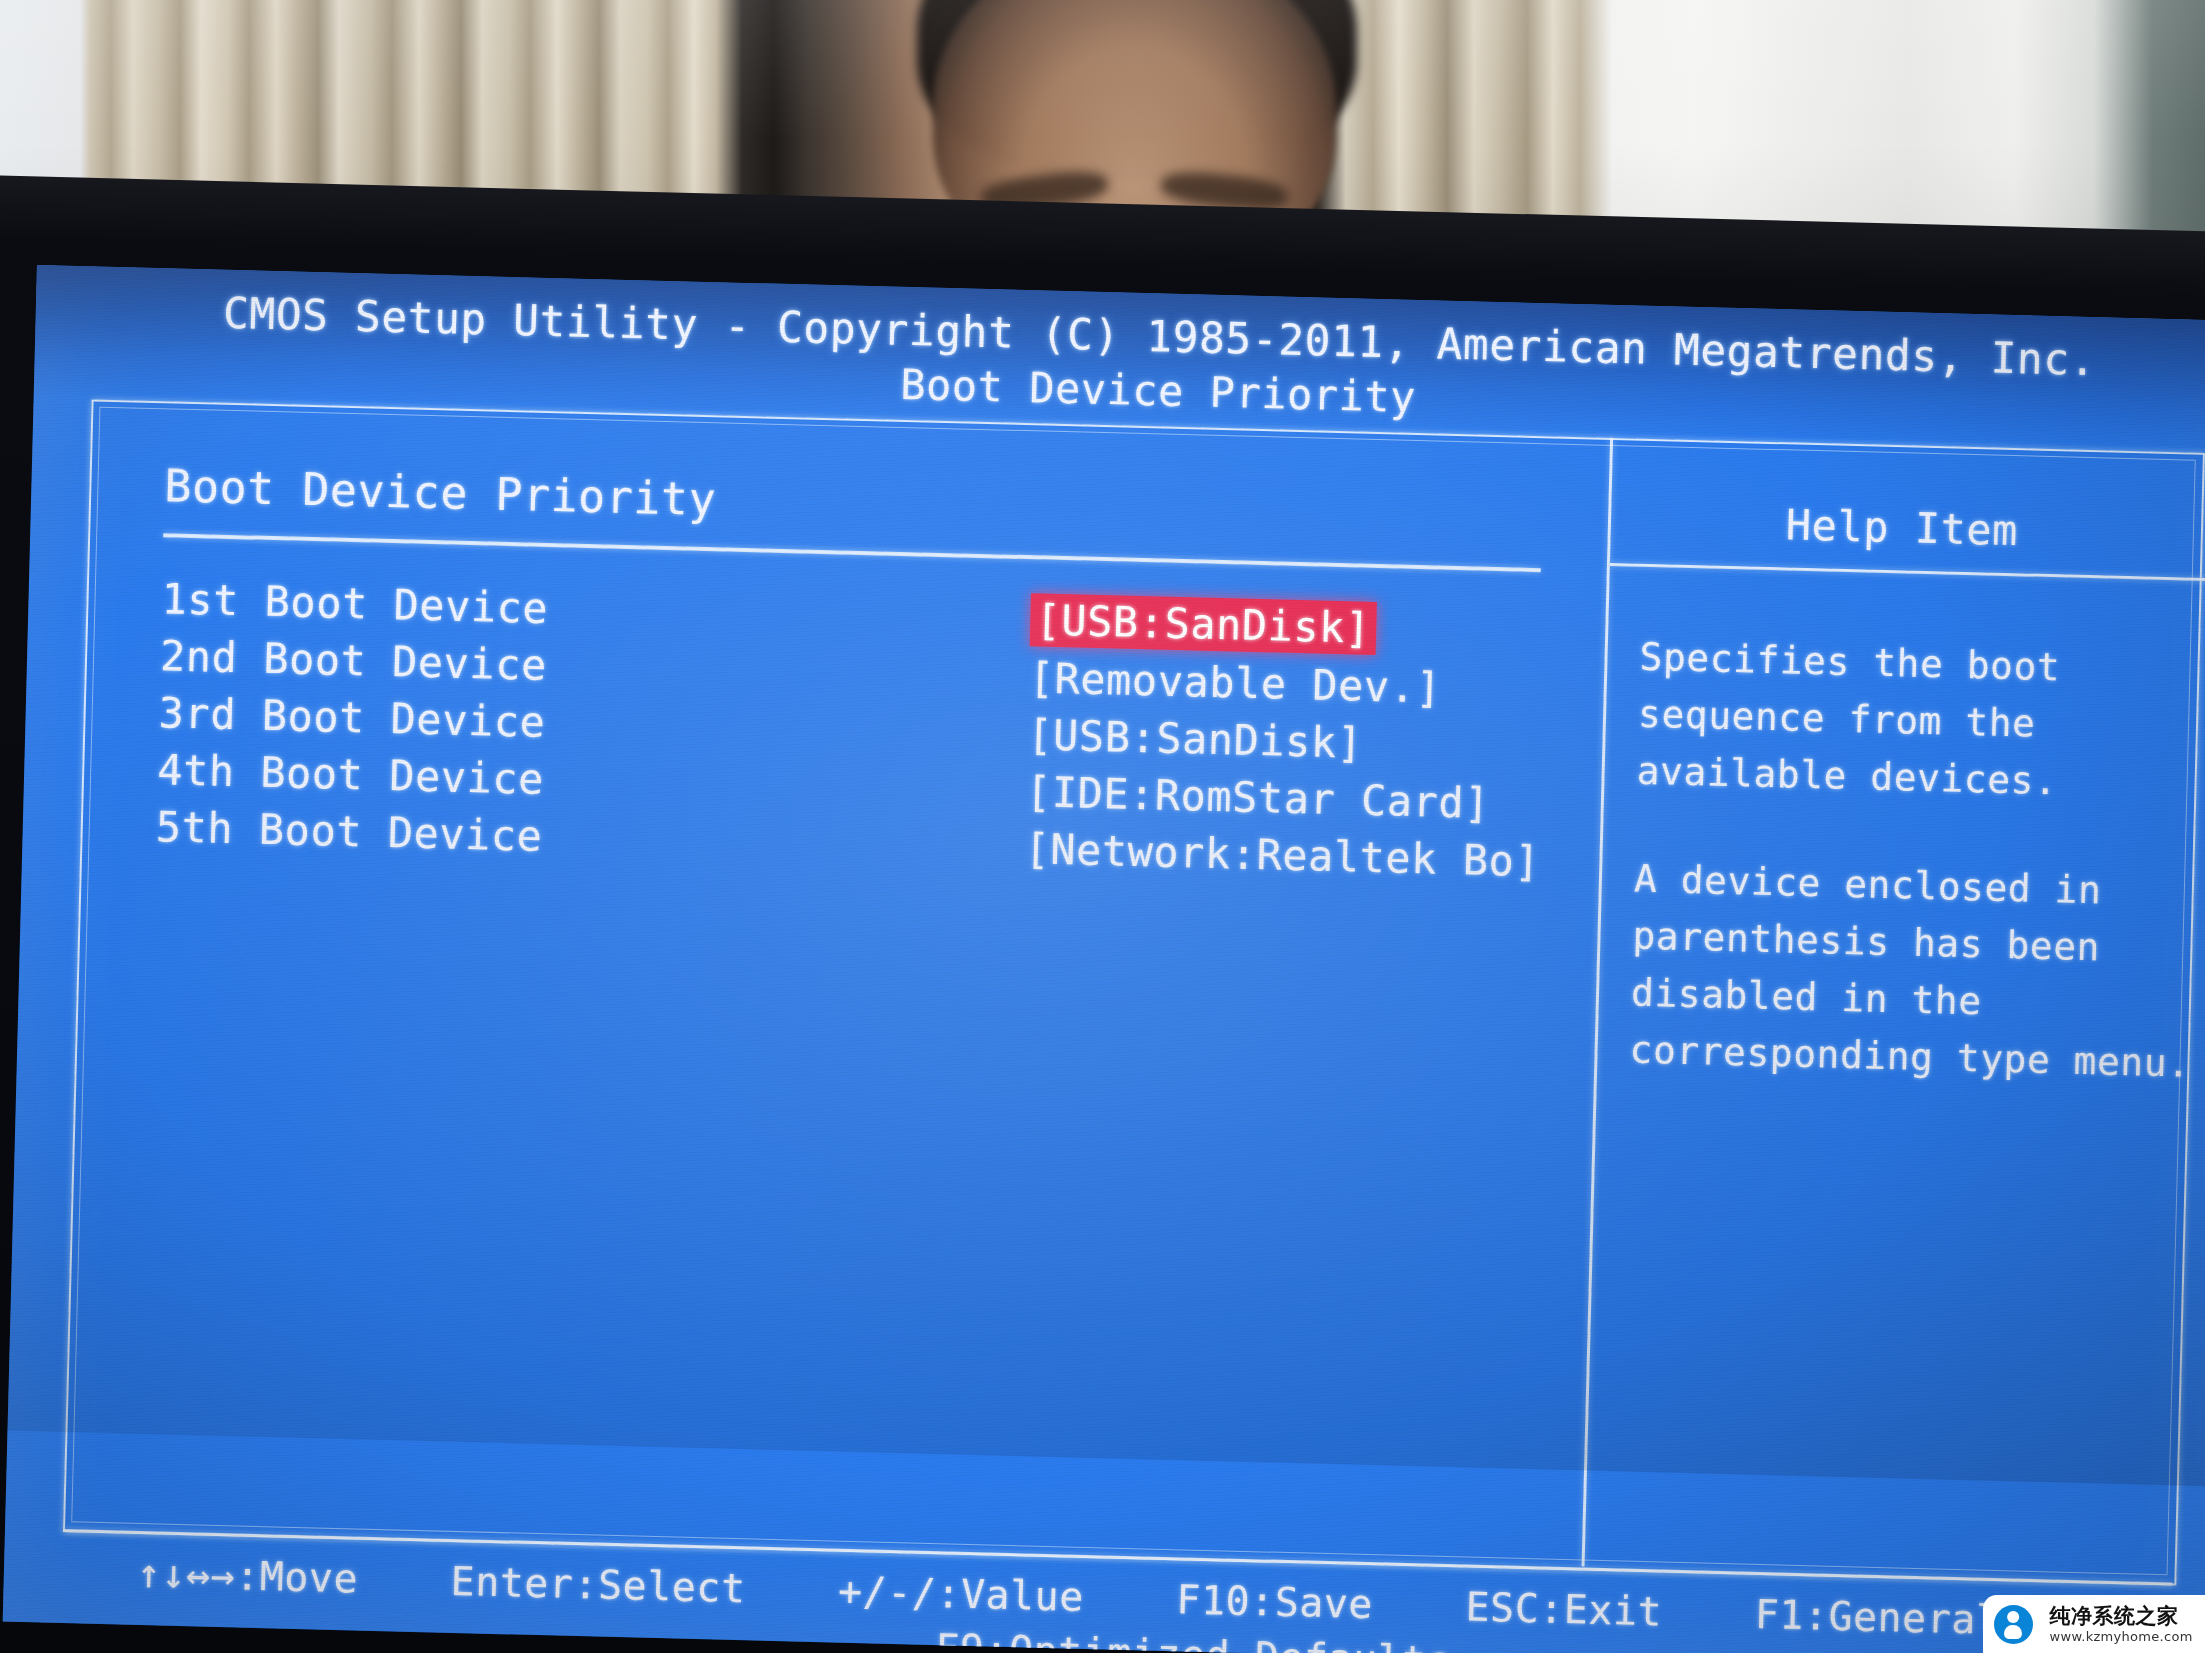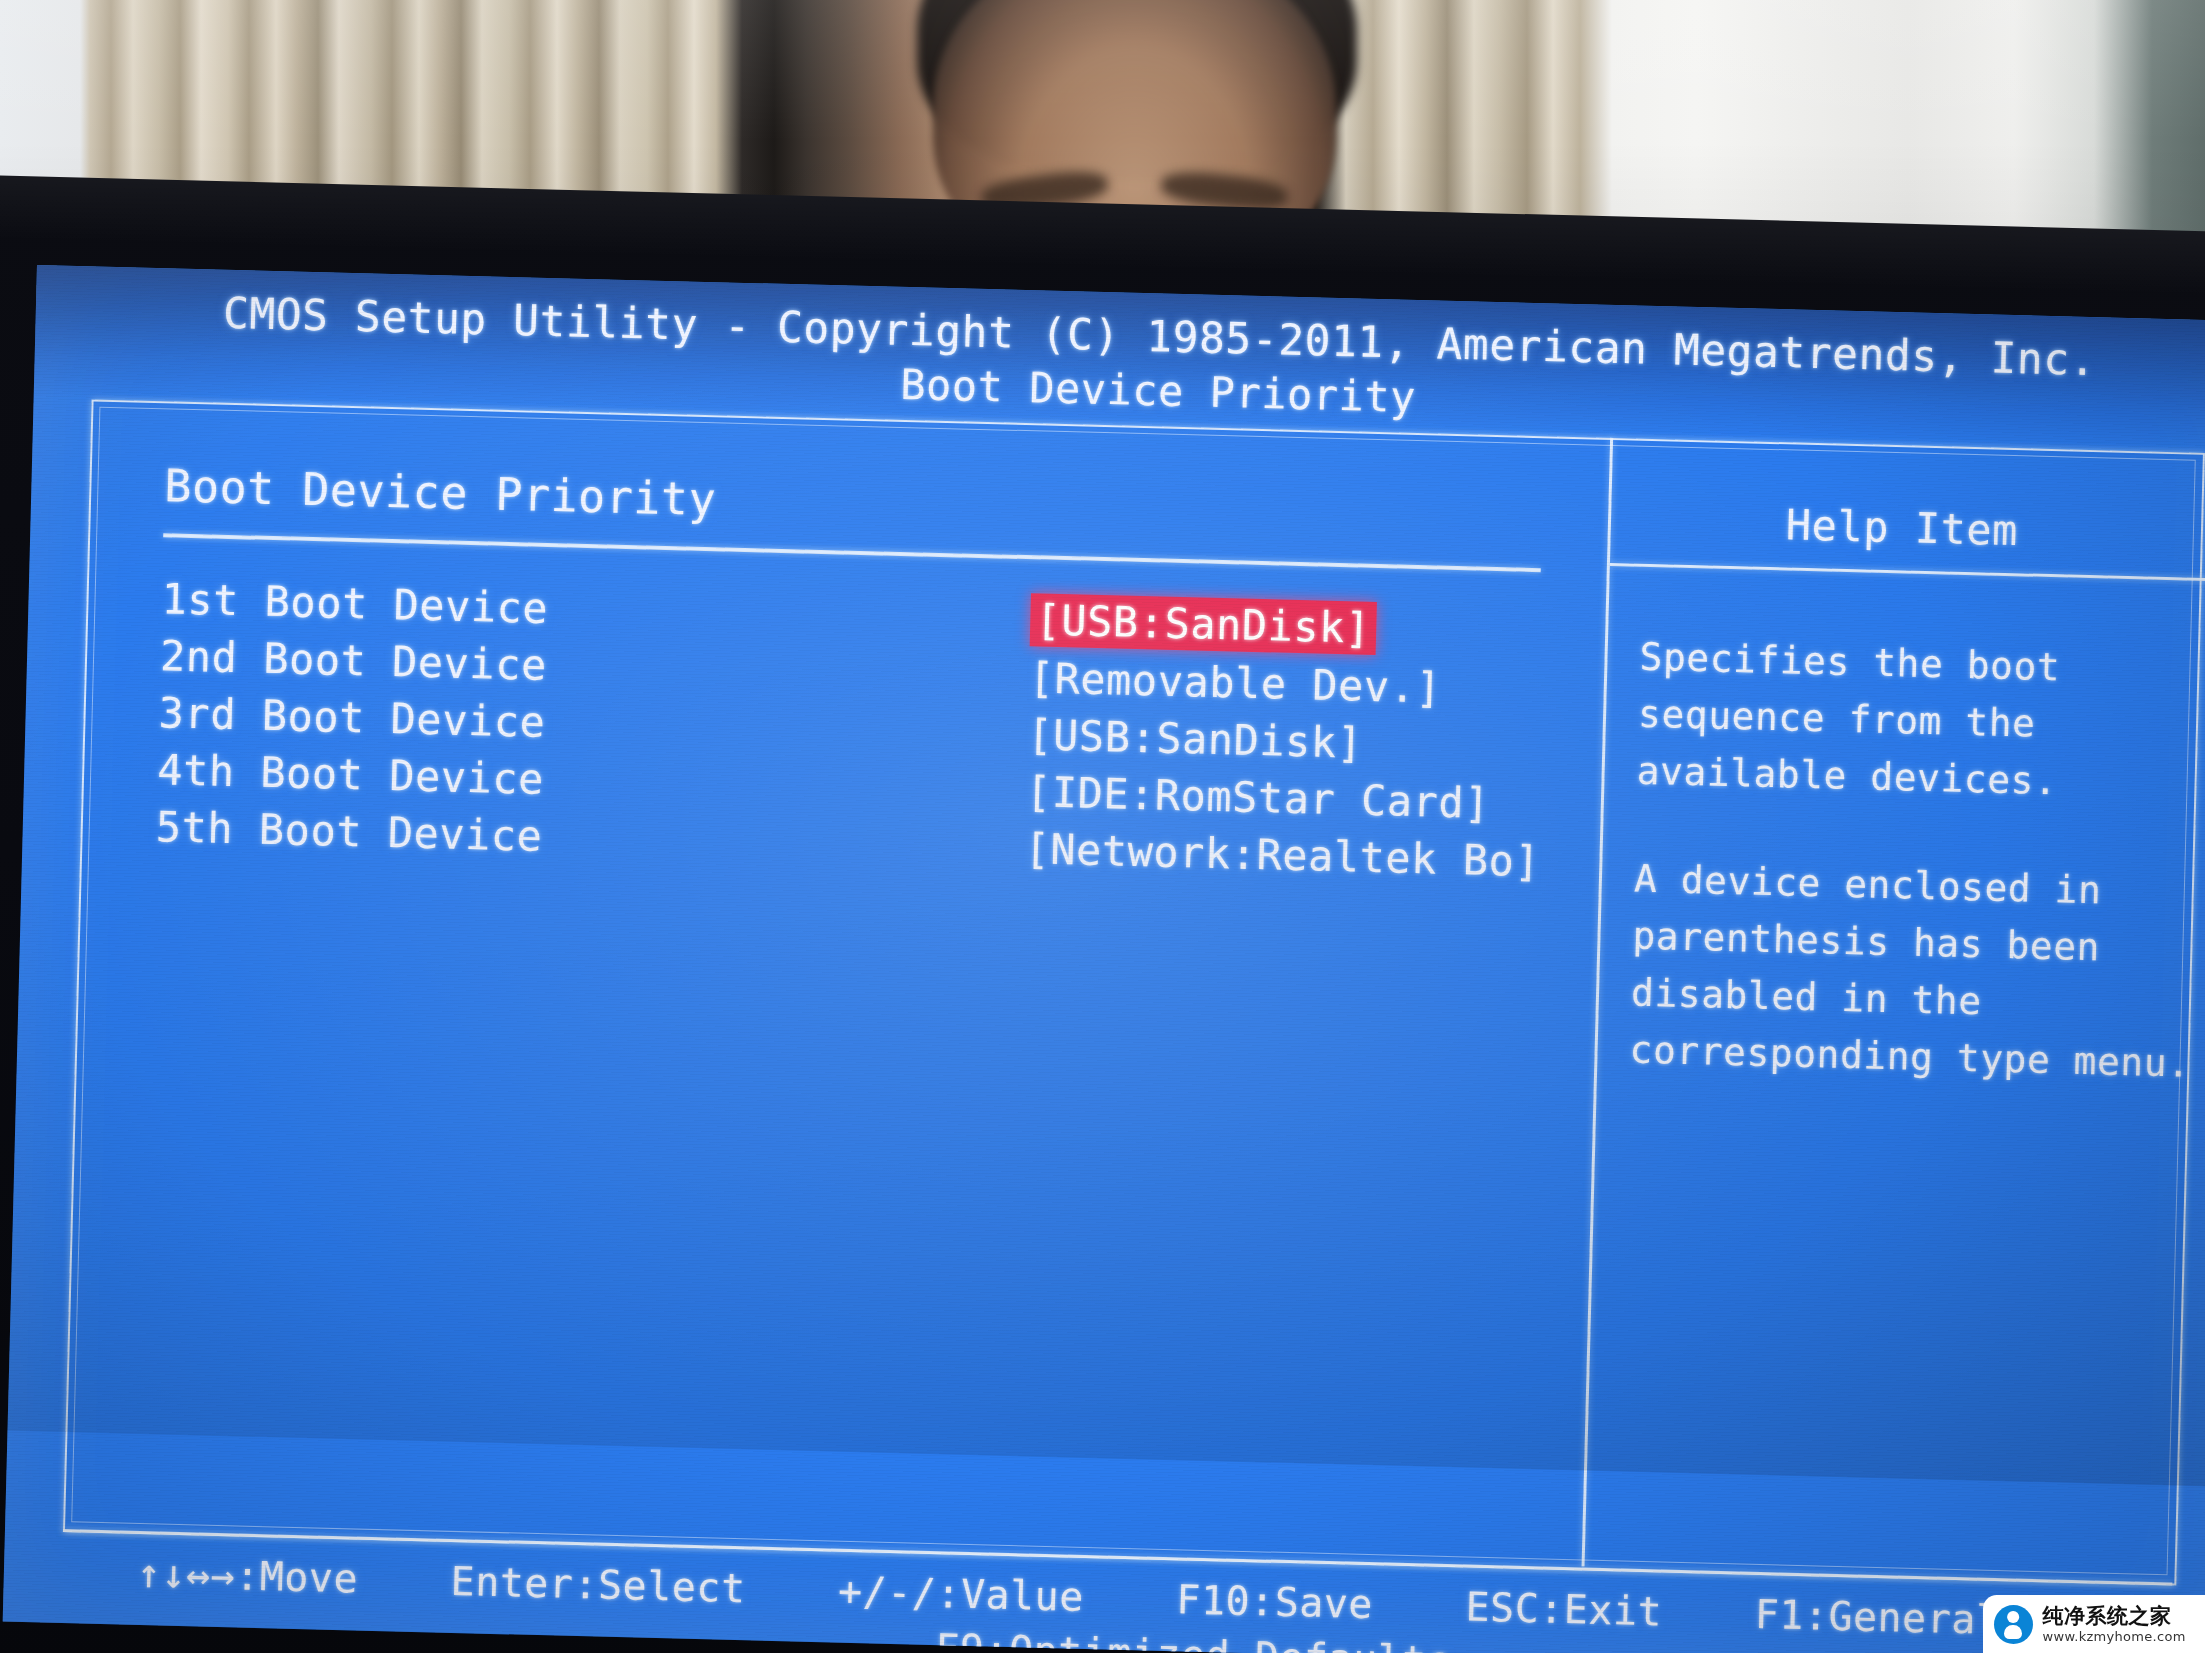--- a/index.html
+++ b/index.html
@@ -108,21 +108,21 @@
 
   
   .foot-rule{position:absolute;left:58px;top:1263px;width:2110px;height:3.2px;
         background:rgba(235,244,255,.92);box-shadow:0 0 6.4px rgba(190,225,255,.7);}
   .foot1{position:absolute;left:133px;top:1282px;font-size:40px;white-space:nowrap;}
   .foot1 span{margin-right:68px;}
   .foot2{position:absolute;left:933px;top:1337px;font-size:40px;white-space:nowrap;}
 
   
   .wm{position:absolute;right:0px;bottom:0px;width:222px;height:59px;
-      background:#ffffff;border-top-left-radius:13.8px;display:flex;align-items:center;gap:10px;
+      background:#ffffff;border-top-left-radius:13.8px;display:flex;align-items:center;gap:17px;
       padding:0 7.4px 0 10.6px;box-sizing:border-box;font-family:"DejaVu Sans",sans-serif;}
   .wm-logo{width:39px;height:39px;border-radius:50%;background:#0a84d6;position:relative;flex:0 0 auto;}
   .wm-logo::before{content:"";position:absolute;left:50%;top:6.4px;transform:translateX(-50%);
       width:11.7px;height:11.7px;border-radius:50%;background:#fff;}
   .wm-logo::after{content:"";position:absolute;left:50%;top:20px;transform:translateX(-50%);
       width:18px;height:13.8px;border-radius:8.5px 8.5px 5.3px 5.3px;background:#fff;}
   .wm-txt{display:flex;flex-direction:column;line-height:1;}
   .wm-cn{font-size:21px;font-weight:bold;color:#111;letter-spacing:0.5px;}
   .wm-url{font-size:13px;color:#333;margin-top:3.7px;letter-spacing:0.3px;}
 </style>

